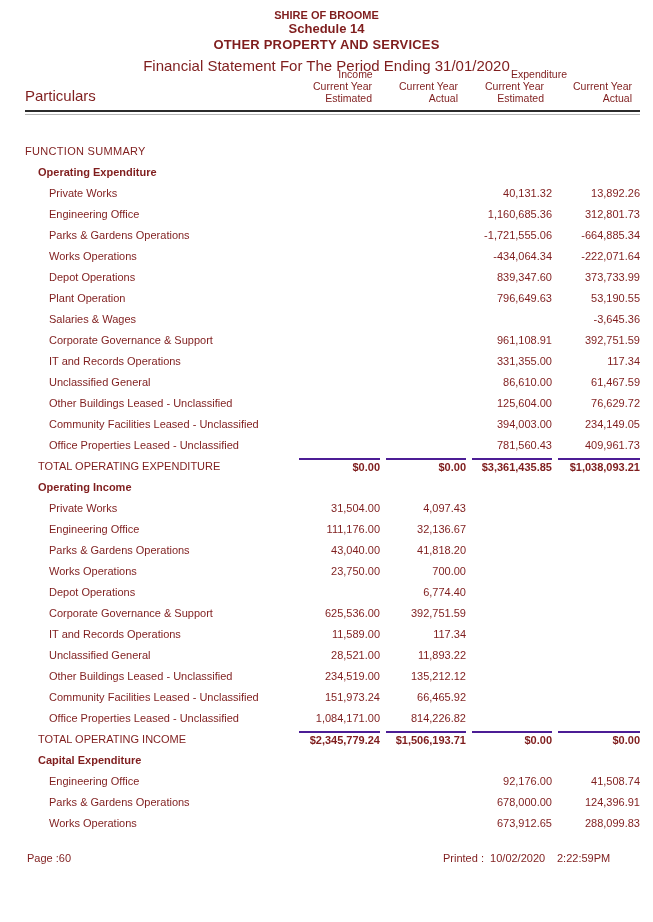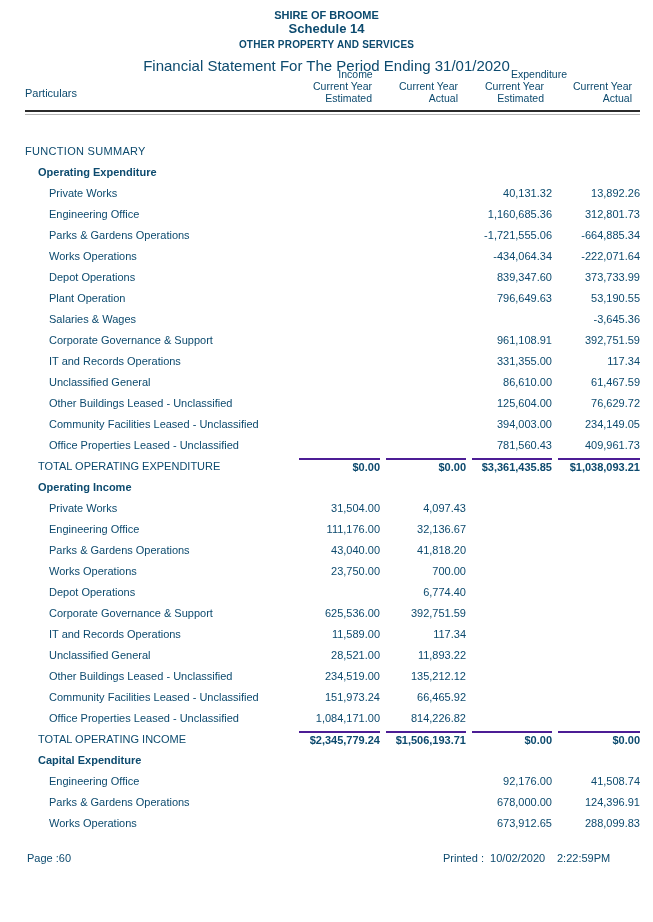--- a/index.html
+++ b/index.html
@@ -1,43 +1,43 @@
 <!DOCTYPE html>
 <html><head>
 <meta charset="utf-8">
 <style>
   html,body { margin:0; padding:0; background:#ffffff; }
   .page {
     position:relative;
     width:653px; height:922px;
     background:#ffffff;
     font-family:"Liberation Sans","DejaVu Sans",sans-serif;
-    color:#0c4a6e;
+    color:#7f1d1d;
     overflow:hidden;
   }
   
   .title-block { position:absolute; top:8px; left:0; width:100%; text-align:center; }
   .t-org      { font-size:11px; font-weight:bold; line-height:14px; }
   .t-schedule { font-size:13px; font-weight:bold; line-height:14px; }
-  .t-program  { font-size:10px; font-weight:bold; line-height:17px; letter-spacing:.2px; }
+  .t-program  { font-size:13px; font-weight:bold; line-height:17px; letter-spacing:.2px; }
   .t-period   { font-size:15px; font-weight:normal; margin-top:6px; line-height:13px; }
 
   
   .colhead {
     position:absolute; top:68px; left:25px; width:615px;
     display:grid;
     grid-template-columns:268px 87px 86px 86px 88px;
     grid-auto-rows:12px;
     font-size:10.5px;
   }
   .colhead .grp-income      { grid-row:1; grid-column:2 / span 2; text-align:center; transform:translateX(-24px); }
   .colhead .grp-expenditure { grid-row:1; grid-column:4 / span 2; text-align:center; transform:translateX(-14px); }
   .colhead .cy { text-align:right; padding-right:8px; grid-row:2; }
   .colhead .sub { text-align:right; padding-right:8px; grid-row:3; }
-  .particulars-label { position:absolute; top:87px; left:25px; font-size:11px; }
+  .particulars-label { position:absolute; top:87px; left:25px; font-size:15px; }
 
   .rule-thick { position:absolute; top:110px; left:25px; width:615px; height:2px; background:#2b2b2b; }
   .rule-thin  { position:absolute; top:114px; left:25px; width:615px; height:1px; background:#b7b7b7; }
 
   
   .tbody { position:absolute; top:140px; left:25px; width:615px; }
   .trow {
     display:grid;
     grid-template-columns:268px 87px 86px 86px 88px;
     height:21px;

